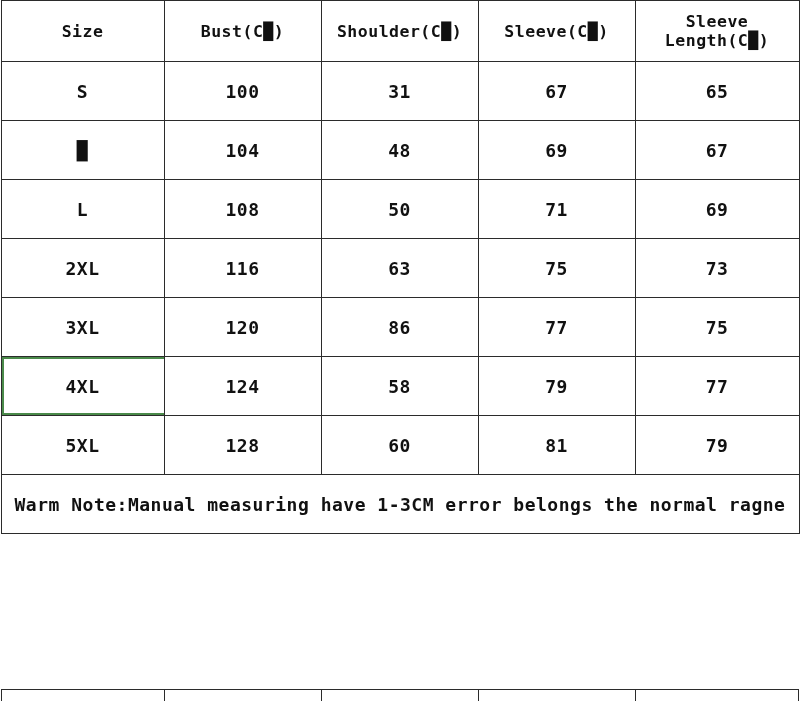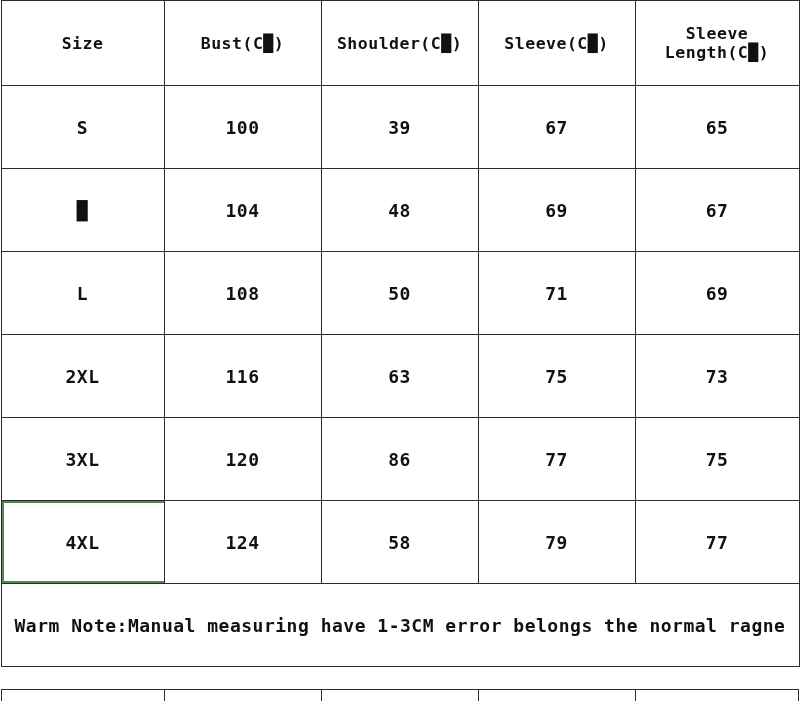--- a/index.html
+++ b/index.html
@@ -29,21 +29,21 @@
     background: #ffffff;
   }
   table.size-chart td,
   table.size-chart th {
     border: 1px solid #2b2b2b;
     text-align: center;
     vertical-align: middle;
     font-weight: bold;
     font-size: 17px;
     letter-spacing: 0.5px;
-    padding: 12px;
+    padding: 0;
     color: #111111;
   }
   table.size-chart thead th {
     height: 60px;
     font-size: 16.5px;
     line-height: 19px;
   }
   table.size-chart tbody td {
     height: 58px;
     font-size: 18px;
@@ -114,21 +114,21 @@
         <th>Bust(C█)</th>
         <th>Shoulder(C█)</th>
         <th>Sleeve(C█)</th>
         <th>Sleeve Length(C█)</th>
       </tr>
     </thead>
     <tbody>
       <tr>
         <td class="size-cell">S</td>
         <td>100</td>
-        <td>39</td>
+        <td>31</td>
         <td>67</td>
         <td>65</td>
       </tr>
       <tr>
         <td class="size-cell">█</td>
         <td>104</td>
         <td>48</td>
         <td>69</td>
         <td>67</td>
       </tr>
@@ -153,20 +153,27 @@
         <td>77</td>
         <td>75</td>
       </tr>
       <tr class="highlight">
         <td class="size-cell">4XL</td>
         <td>124</td>
         <td>58</td>
         <td>79</td>
         <td>77</td>
       </tr>
+      <tr>
+        <td class="size-cell">5XL</td>
+        <td>128</td>
+        <td>60</td>
+        <td>81</td>
+        <td>79</td>
+      </tr>
       <tr class="note-row">
         <td colspan="5">Warm Note:Manual measuring have 1-3CM error belongs the normal ragne</td>
       </tr>
     </tbody>
   </table>
 
   <div class="bottom-strip">
     <div class="divider" style="left:162px;"></div>
     <div class="divider" style="left:319px;"></div>
     <div class="divider" style="left:476px;"></div>

